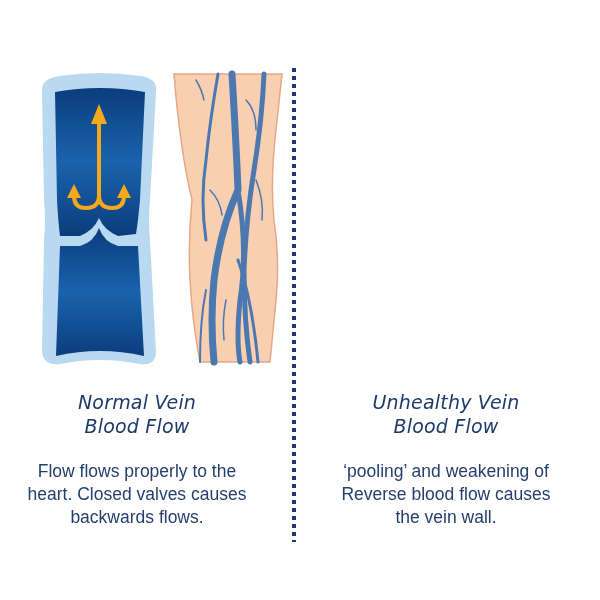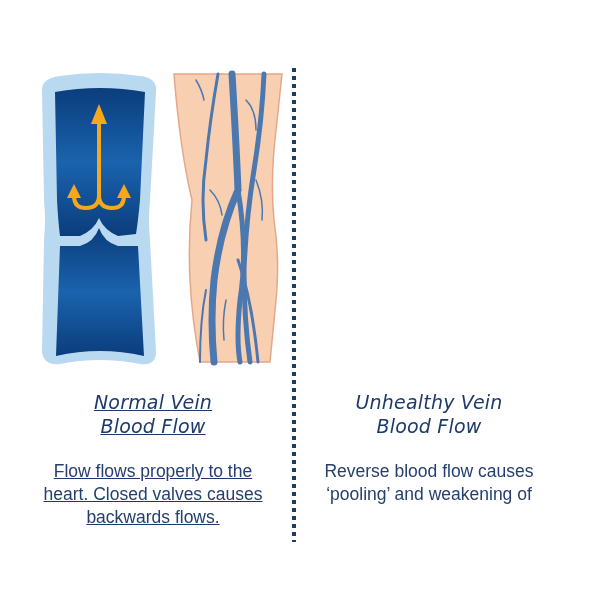--- a/index.html
+++ b/index.html
@@ -2,22 +2,22 @@
 <html><head>
 <meta charset="utf-8">
 <style>
   html, body { margin:0; padding:0; background:#ffffff; }
   body { width:600px; height:600px; position:relative; overflow:hidden; font-family:"Liberation Sans", sans-serif; }
   .art { position:absolute; left:0; top:0; width:600px; height:600px; }
   .divider { position:absolute; left:292px; top:68px; width:4px; height:474px;
     background-image: linear-gradient(to bottom, #1e3a6b 0 4px, transparent 4px 8px);
     background-size: 4px 8px; }
   .panel { position:absolute; width:270px; text-align:center; color:#1e3a6b; }
-  .panel.left { left:18px; top:390px;text-decoration:underline; }
-  .panel.right { left:294px; top:390px; }
+  .panel.left { left:2px; top:390px; }
+  .panel.right { left:311px; top:390px; }
   .title { font-family:"DejaVu Sans", sans-serif; font-style:italic; font-size:19px; line-height:24px; color:#1e3a6b; letter-spacing:0.2px; }
   .desc { margin-top:22px; font-family:"Liberation Sans", sans-serif; font-size:17.5px; line-height:23px; color:#243f6e; }
 </style>
 </head>
 <body>
 
 
 
 <svg class="art" viewBox="0 0 600 600" xmlns="http://www.w3.org/2000/svg">
   <defs>
@@ -108,19 +108,20 @@
     <div>backwards flows.</div>
   </div>
 </div>
 
 <div class="panel right">
   <div class="title">
     <div>Unhealthy Vein</div>
     <div>Blood Flow</div>
   </div>
   <div class="desc">
+    <div>‘pooling’ and weakening of</div>
     <div>Reverse blood flow causes</div>
-    <div>‘pooling’ and weakening of</div>
+    <div>the vein wall.</div>
   </div>
 </div>
 
 
 
 
 </body></html>

